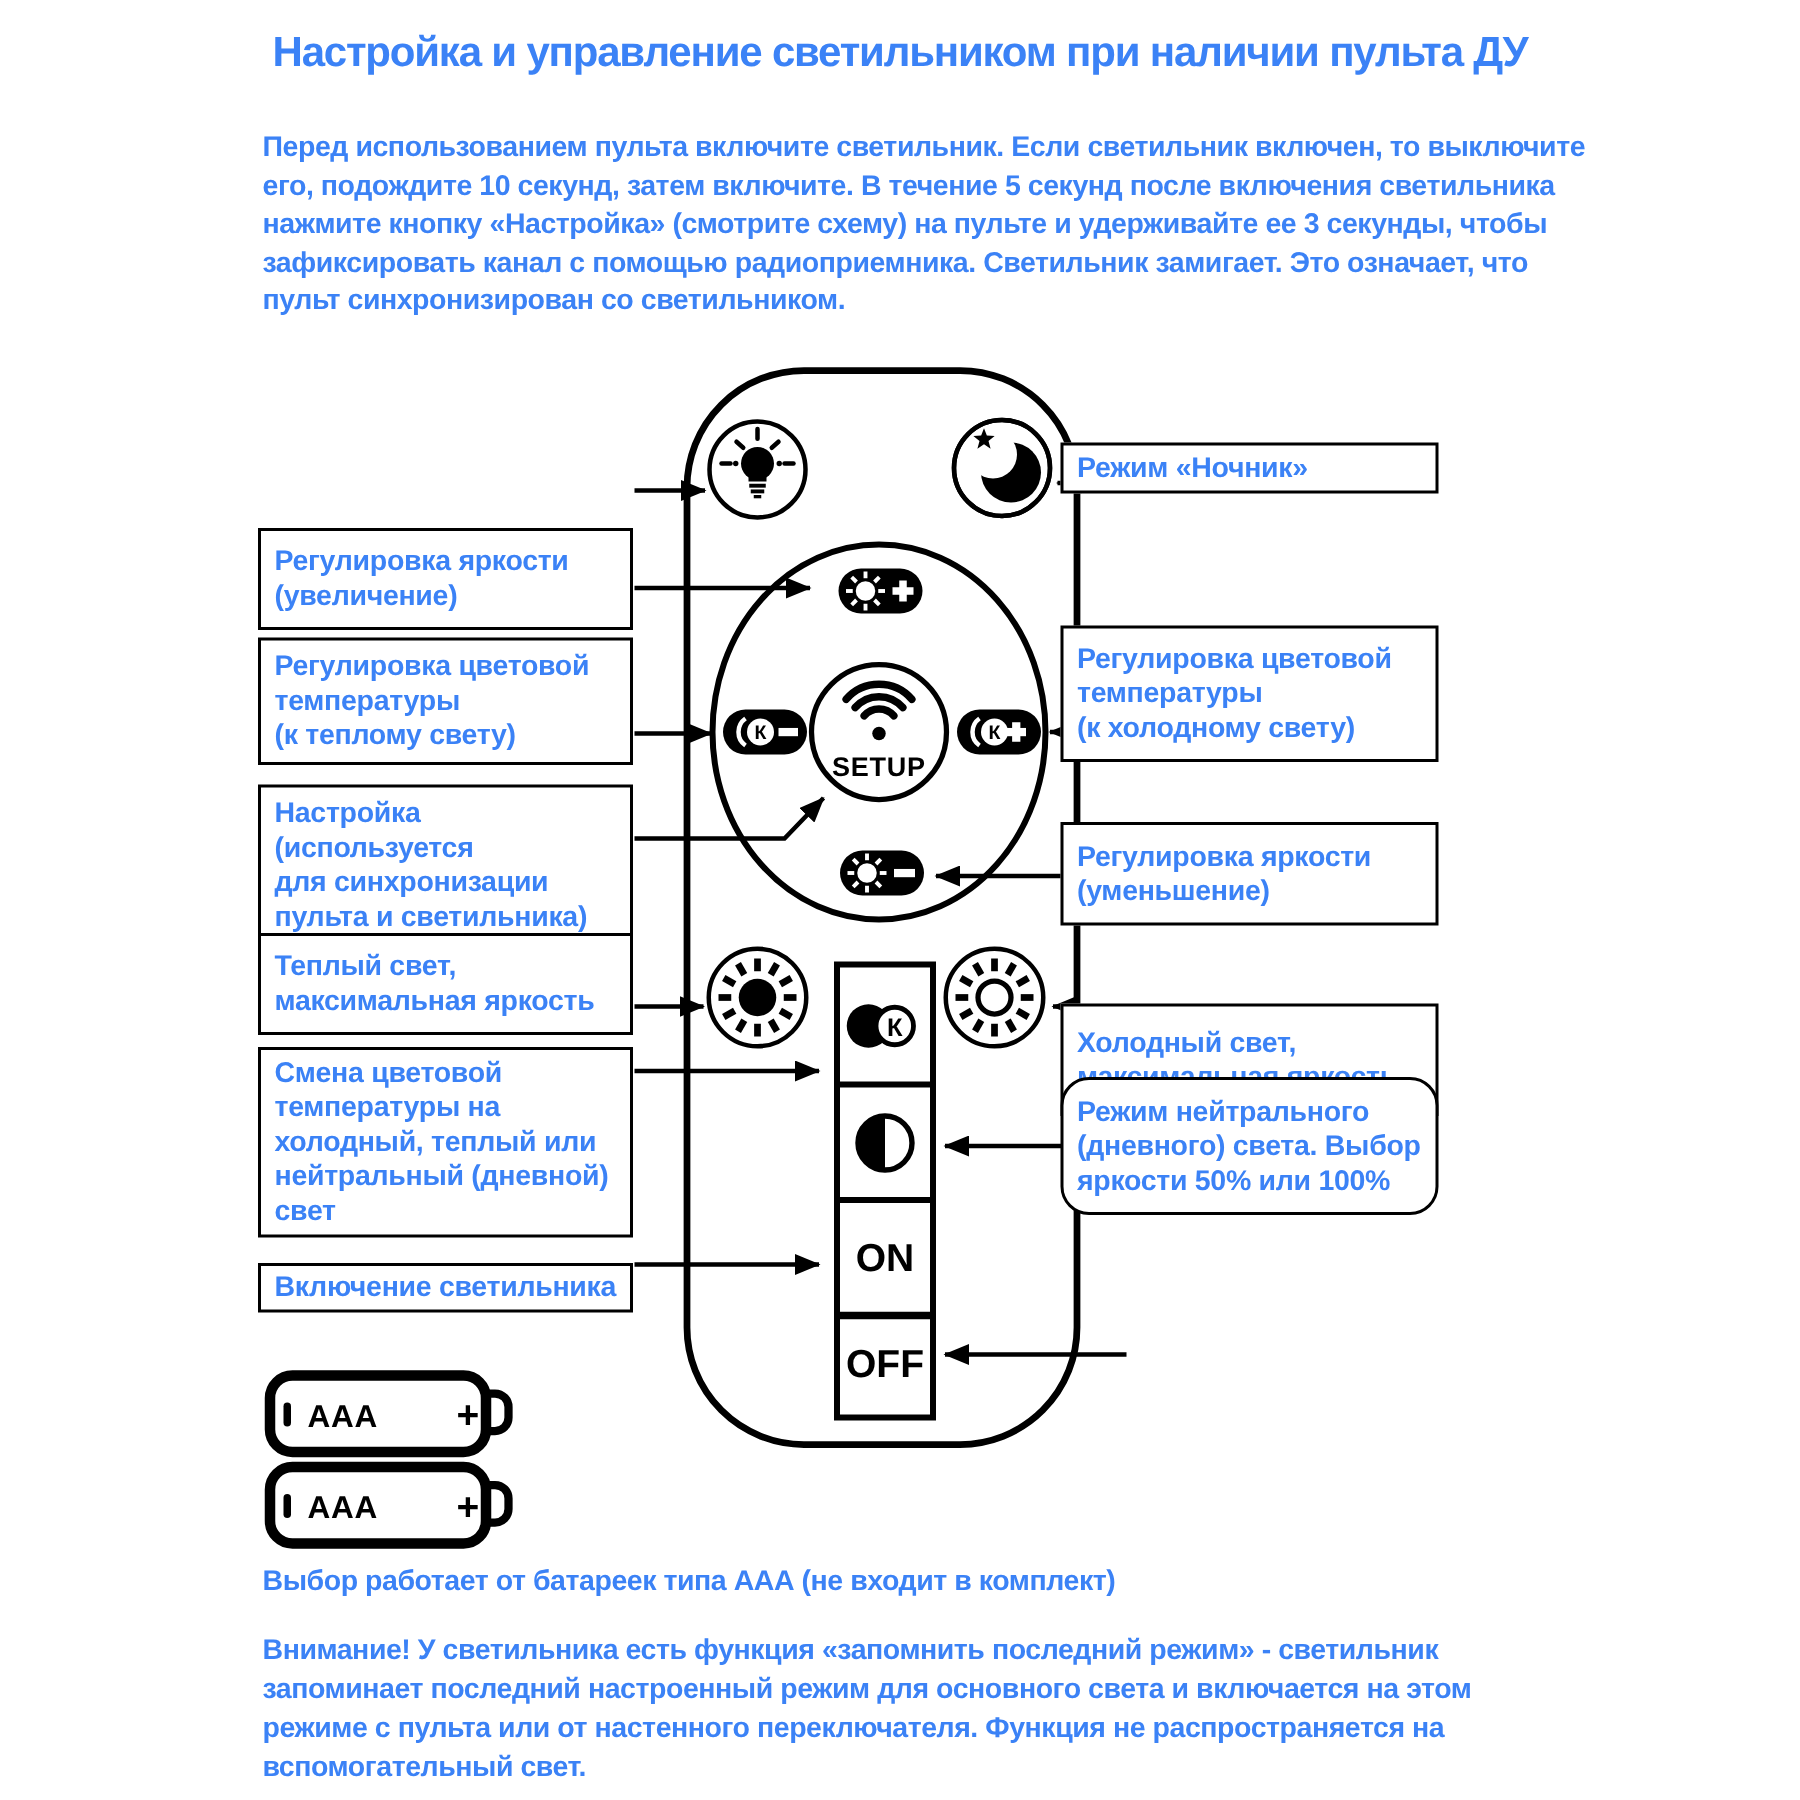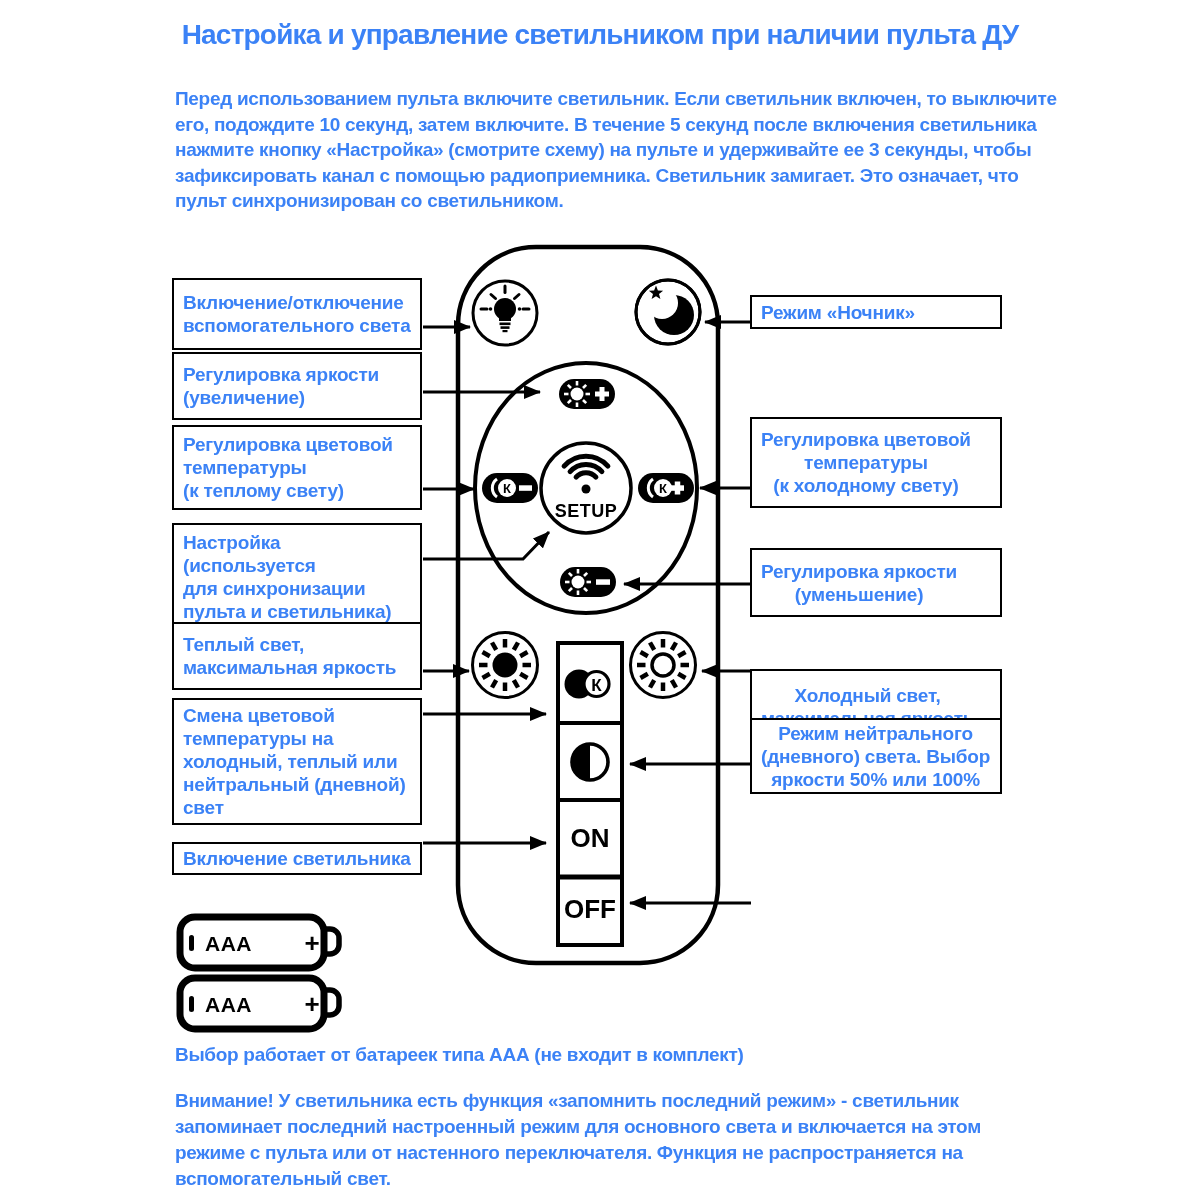--- a/index.html
+++ b/index.html
@@ -6,21 +6,21 @@
   #page{position:relative;width:1200px;height:1200px;background:#fff;overflow:hidden;
         font-family:"Liberation Sans",sans-serif;font-weight:bold;color:#3b82f6;}
   .title{position:absolute;top:18px;left:0;width:1200px;text-align:center;
          font-size:28px;line-height:34px;letter-spacing:-0.8px;}
   .para{position:absolute;left:175px;width:905px;font-size:19px;line-height:25.5px;
         white-space:pre-line;letter-spacing:-0.3px;}
   .callout{position:absolute;box-sizing:border-box;border:2px solid #000;background:#fff;
            display:flex;align-items:center;padding:2px 4px 2px 9px;
            font-size:19px;line-height:23px;letter-spacing:-0.2px;white-space:pre-line;}
   .callout.l{left:172px;width:250px;}
-  .callout.r{left:750px;width:252px;text-align:center;}
+  .callout.r{left:707px;width:252px;}
   #diagram{position:absolute;left:0;top:0;width:1200px;height:1200px;}
   #diagram text{font-family:"Liberation Sans",sans-serif;font-weight:bold;fill:#000;}
 </style>
 </head>
 <body>
 
 <div id="page">
 
   <div class="title">Настройка и управление светильником при наличии пульта ДУ</div>
   <div class="para" style="top:86px;">Перед использованием пульта включите светильник. Если светильник включен, то выключите
@@ -220,22 +220,20 @@
 
       <line x1="751" y1="322" x2="705" y2="322" marker-end="url(#arr)"></line>
       <line x1="751" y1="488" x2="700" y2="488" marker-end="url(#arr)"></line>
       <line x1="751" y1="584" x2="624" y2="584" marker-end="url(#arr)"></line>
       <line x1="751" y1="671" x2="702" y2="671" marker-end="url(#arr)"></line>
       <line x1="751" y1="764" x2="630" y2="764" marker-end="url(#arr)"></line>
       <line x1="751" y1="903" x2="630" y2="903" marker-end="url(#arr)"></line>
     </g>
   </svg>
 
-  <div class="callout l" style="top:278px;height:72px;">Включение/отключение
-вспомогательного света</div>
   <div class="callout l" style="top:352px;height:68px;">Регулировка яркости
 (увеличение)</div>
   <div class="callout l" style="top:425px;height:85px;">Регулировка цветовой
 температуры
 (к теплому свету)</div>
   <div class="callout l" style="top:523px;height:108px;">Настройка (используется
 для синхронизации
 пульта и светильника)</div>
   <div class="callout l" style="top:622px;height:68px;">Теплый свет,
 максимальная яркость</div>
@@ -247,21 +245,21 @@
 свет</div>
 
   <div class="callout r" style="top:295px;height:34px;">Режим «Ночник»</div>
   <div class="callout r" style="top:417px;height:91px;">Регулировка цветовой
 температуры
 (к холодному свету)</div>
   <div class="callout r" style="top:548px;height:69px;">Регулировка яркости
 (уменьшение)</div>
   <div class="callout r" style="top:637px;height:75px;margin-top:32px;">Холодный свет,
 максимальная яркость</div>
-  <div class="callout r" style="top:718px;height:76px;">Режим нейтрального
+  <div class="callout r" style="top:718px;height:92px;border-radius:19px;">Режим нейтрального
 (дневного) света. Выбор
 яркости 50% или 100%</div>
 
   <div class="para" style="top:1042px;">Выбор работает от батареек типа ААА (не входит в комплект)</div>
   <div class="para" style="top:1088px;line-height:26px;">Внимание! У светильника есть функция «запомнить последний режим» - светильник
 запоминает последний настроенный режим для основного света и включается на этом
 режиме с пульта или от настенного переключателя. Функция не распространяется на
 вспомогательный свет.</div>
 
 </div>

